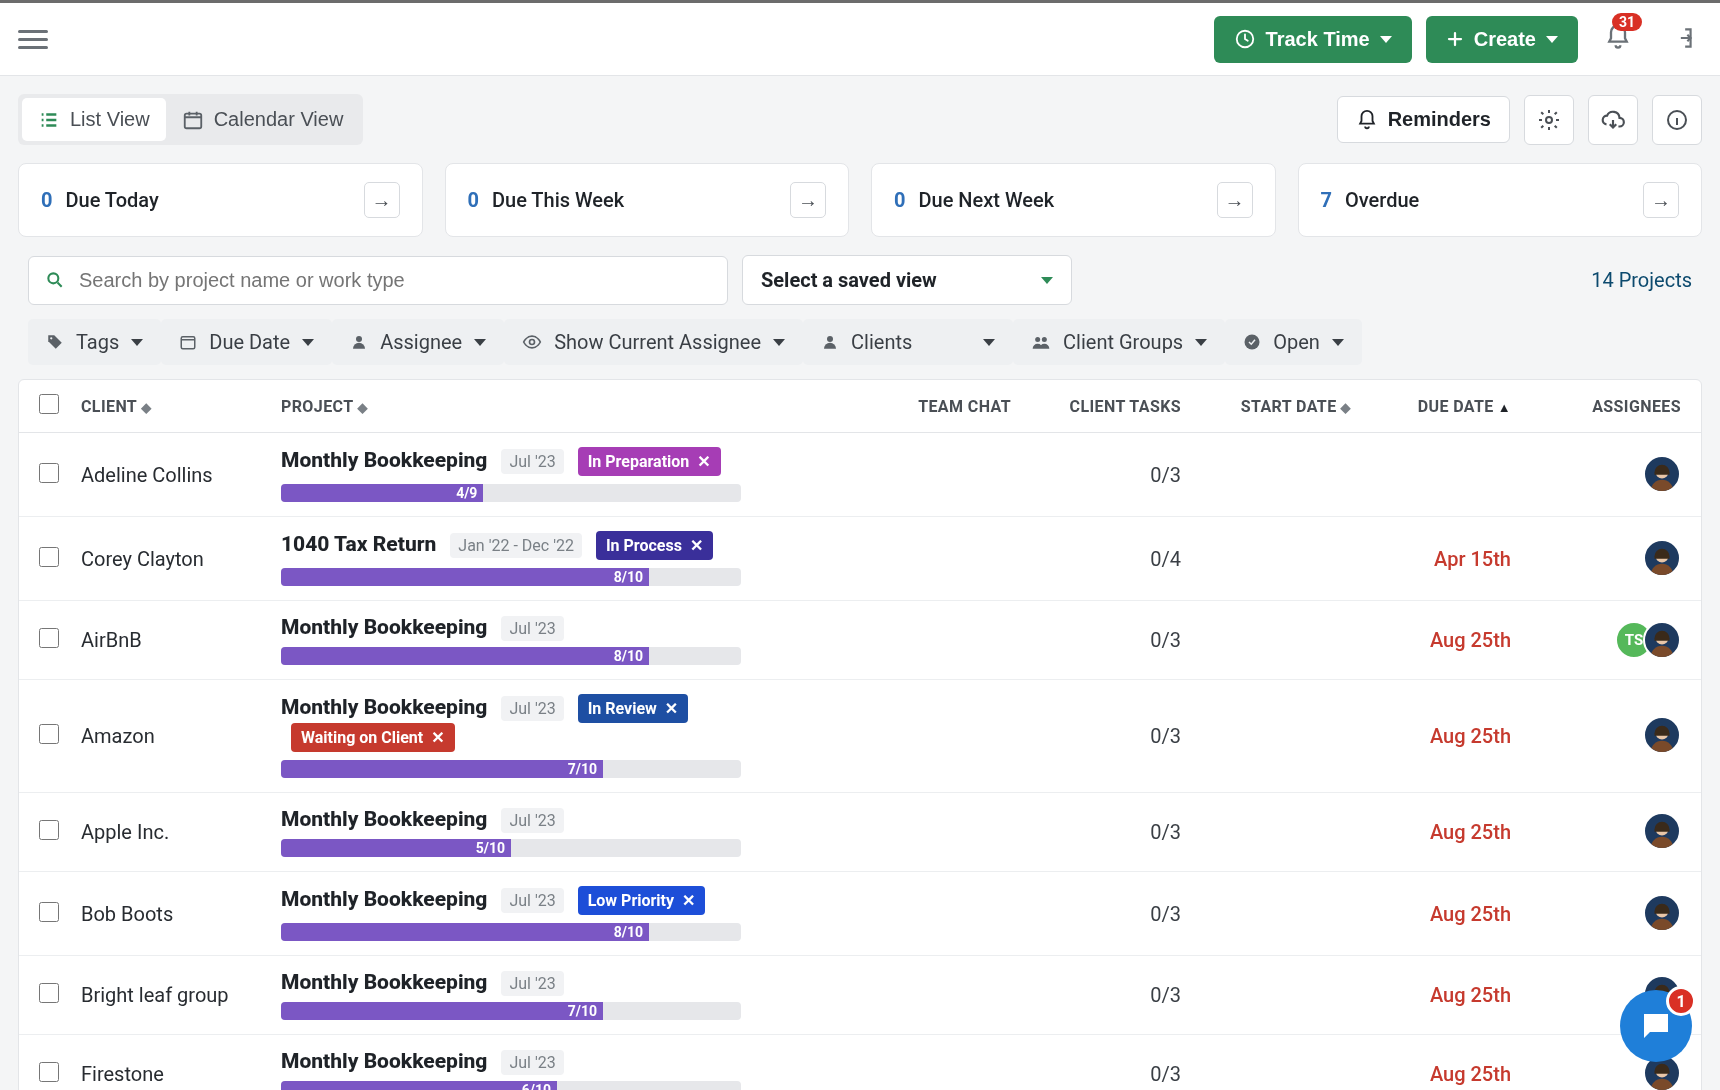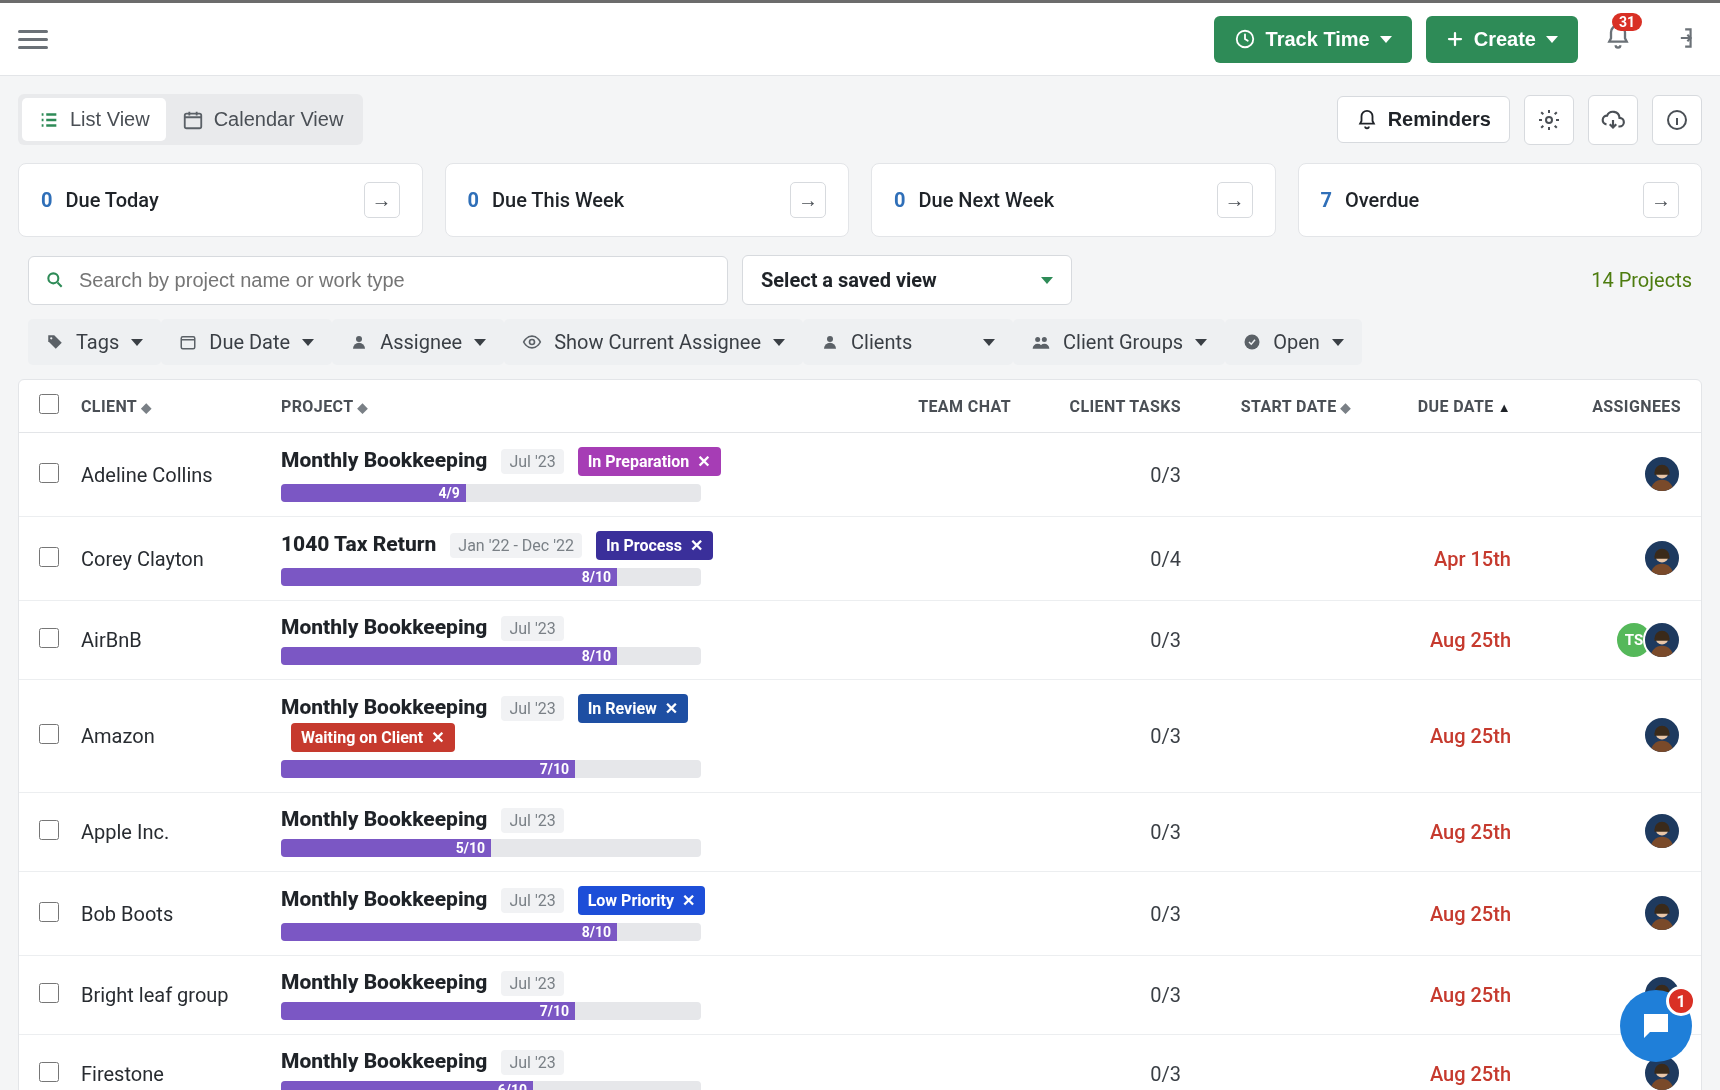--- a/index.html
+++ b/index.html
@@ -113,21 +113,21 @@
   .search-box input {
     border: none; outline: none; font-size: 20px; flex: 1;
   }
   .saved-view {
     flex: 0 0 330px;
     border: 1px solid #d7dade; border-radius: 6px; background: #fff;
     padding: 12px 18px;
     display: flex; align-items: center; justify-content: space-between;
     font-size: 20px; font-weight: 700; cursor: pointer;
   }
-  .search-row .proj-count { margin-left: auto; font-size: 20px; color: #4d7c0f; }
+  .search-row .proj-count { margin-left: auto; font-size: 20px; color: #0c4a6e; }
 
   
   .filters { display: flex; gap: 0; padding: 0 28px 14px 28px; }
   .chip {
     display: inline-flex; align-items: center; gap: 12px;
     background: #eef0f2; border-radius: 5px; padding: 11px 18px;
     font-size: 20px; color: #3a3f45; cursor: pointer;
   }
   .chip svg { color: #5b6167; }
   .chip-wide { min-width: 210px; justify-content: space-between; }
@@ -162,21 +162,21 @@
   .trow .col-client { font-size: 20px; color: #282c31; }
   .proj-title { font-size: 21px; font-weight: 800; }
   .proj-date  { font-size: 16px; color: #7a8086; background: #f1f2f4; padding: 3px 8px; border-radius: 4px; margin-left: 10px; }
   .tag {
     display: inline-flex; align-items: center; gap: 8px;
     color: #fff; font-size: 16px; font-weight: 700;
     padding: 5px 10px; border-radius: 4px; margin-left: 10px;
   }
   .tag .x { font-weight: 700; }
   .progress {
-    position: relative; height: 18px; width: 420px;
+    position: relative; height: 18px; width: 460px;
     background: #e6e7ea; border-radius: 4px; margin-top: 8px;
     overflow: hidden;
   }
   .progress .bar { height: 100%; background: #7b57c4; }
   .progress .ptext {
     position: absolute; top: 0; color: #fff; font-size: 14px; font-weight: 700;
     line-height: 18px; transform: translateX(-100%); padding-right: 6px;
   }
   .tasks { font-size: 20px; color: #3a3f45; }
   .due-red { color: #c63a2e; font-size: 20px; font-weight: 500; }

